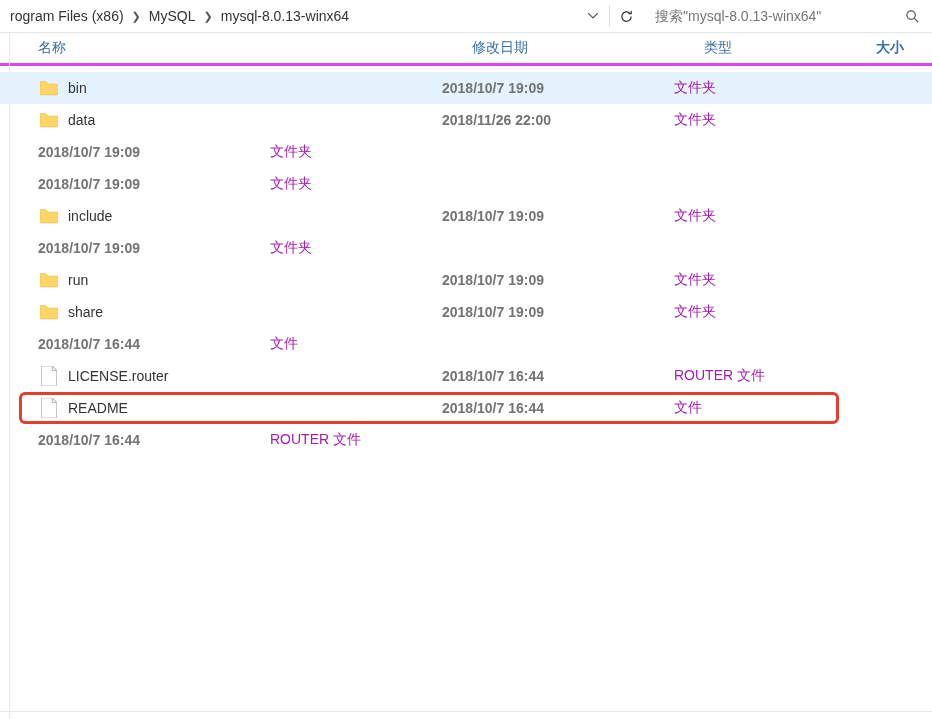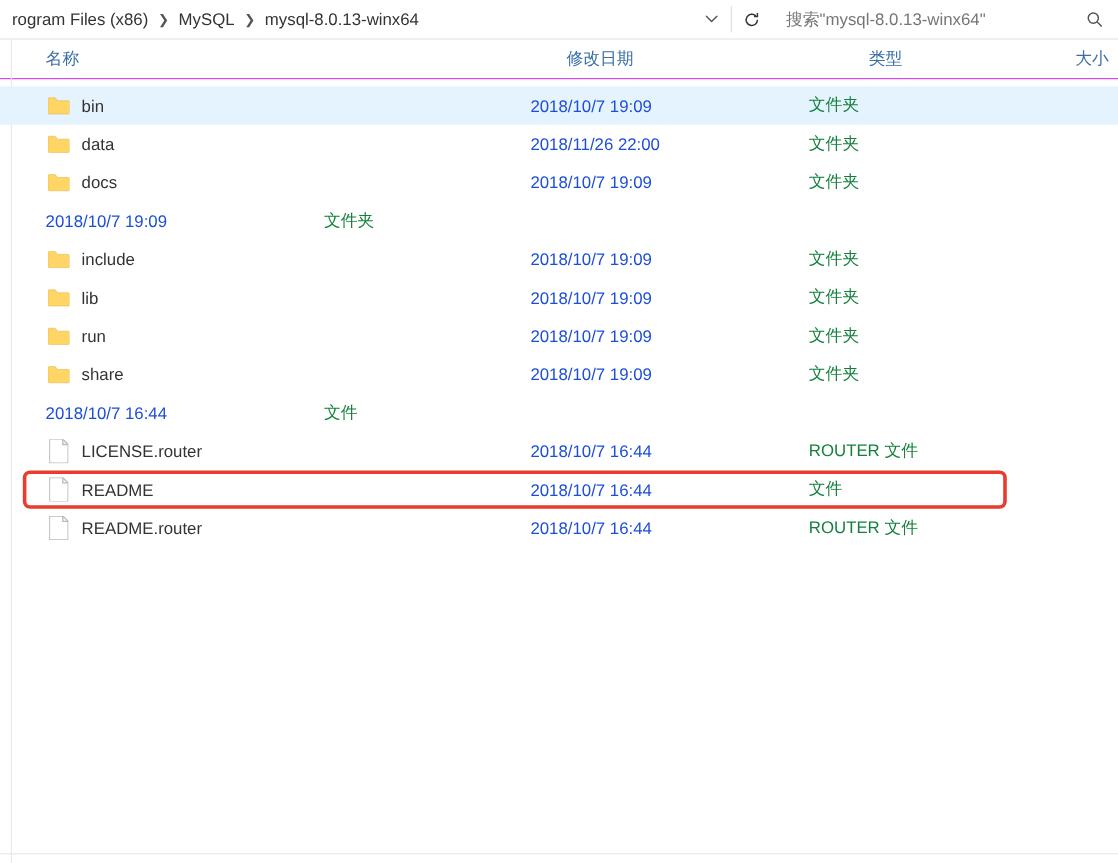--- a/index.html
+++ b/index.html
@@ -8,33 +8,33 @@
     .address-bar { height: 33px; border-bottom: 1px solid #e5e5e5; display: flex; align-items: center; background: #fff; }
     .breadcrumb { flex: 1; display: flex; align-items: center; padding: 0 8px; height: 100%; }
     .breadcrumb-item { color: #333; cursor: default; padding: 0 2px; }
     .breadcrumb-sep { padding: 0 6px; color: #555; font-size: 11px; }
     .addr-btn { width: 28px; height: 28px; display: flex; align-items: center; justify-content: center; cursor: default; color: #555; }
     .addr-divider { width: 1px; height: 22px; background: #e0e0e0; margin: 0 2px; }
     .search-box { width: 280px; height: 28px; margin: 0 4px 0 8px; display: flex; align-items: center; border: 1px solid transparent; padding: 0 6px; }
     .search-input { flex: 1; border: none; outline: none; font-size: 14px; color: #888; font-family: inherit; background: transparent; }
     .search-icon { width: 18px; color: #555; display: flex; align-items: center; justify-content: center; }
     
-    .column-headers { height: 33px; display: flex; align-items: center; border-bottom: 1px solid #d946ef; padding-left: 38px; color: #3a6ea5; }
+    .column-headers { height: 33px; display: flex; align-items: center; border-bottom: 3px solid #d946ef; padding-left: 38px; color: #3a6ea5; }
     .col-name { width: 434px; cursor: default; }
     .col-date { width: 232px; cursor: default; }
-    .col-type { width: 172px; cursor: default; margin-left: 20px; }
-    .col-size { cursor: default; }
+    .col-type { width: 172px; cursor: default; }
+    .col-size { cursor: default; font-weight: bold; }
     
     .file-list { padding-top: 6px; position: relative; }
     .file-row { height: 32px; display: flex; align-items: center; padding-left: 38px; position: relative; }
     .file-row.selected { background: #e5f3ff; }
     .file-icon { width: 22px; height: 22px; margin-right: 8px; flex-shrink: 0; display: flex; align-items: center; justify-content: center; }
     .cell-name { width: 404px; display: flex; align-items: center; }
-    .cell-date { width: 232px; color: #1d4ed8; }
-    .cell-type { width: 172px; color: #15803d; }
+    .cell-date { width: 232px; color: #737373; font-weight: bold; }
+    .cell-type { width: 172px; color: #a21caf; }
     
     .highlight-box { position: absolute; left: 19px; width: 820px; height: 32px; border: 3px solid #e73c2e; border-radius: 6px; pointer-events: none; top: 326px; }
     
     .folder-svg { width: 18px; height: 16px; }
     .file-svg { width: 16px; height: 20px; }
     
     .left-border { position: absolute; left: 0; top: 33px; bottom: 0; width: 10px; border-right: 1px solid #e8e8e8; }
     .bottom-border { position: absolute; left: 0; right: 0; bottom: 0; height: 8px; border-top: 1px solid #e8e8e8; }
   </style>
 </head>
@@ -99,56 +99,40 @@
           <svg class="folder-svg" viewBox="0 0 18 14">
             <path d="M0 2 L0 13 Q0 14 1 14 L17 14 Q18 14 18 13 L18 4 Q18 3 17 3 L8 3 L6.5 1 Q6 0.5 5.5 0.5 L1 0.5 Q0 0.5 0 2 Z" fill="#ffd666" stroke="#e0b84a" stroke-width="0.5"></path>
           </svg>
         </span>
         <span>data</span>
       </div>
       <div class="cell-date">2018/11/26 22:00</div>
       <div class="cell-type">文件夹</div>
     </div>
     <div class="file-row">
-      <div class="cell-name">
-        <span class="file-icon">
-          <svg class="folder-svg" viewBox="0 0 18 14">
-            <path d="M0 2 L0 13 Q0 14 1 14 L17 14 Q18 14 18 13 L18 4 Q18 3 17 3 L8 3 L6.5 1 Q6 0.5 5.5 0.5 L1 0.5 Q0 0.5 0 2 Z" fill="#ffd666" stroke="#e0b84a" stroke-width="0.5"></path>
-          </svg>
-        </span>
-        <span>docs</span>
-      </div>
       <div class="cell-date">2018/10/7 19:09</div>
       <div class="cell-type">文件夹</div>
     </div>
     <div class="file-row">
       <div class="cell-date">2018/10/7 19:09</div>
       <div class="cell-type">文件夹</div>
     </div>
     <div class="file-row">
       <div class="cell-name">
         <span class="file-icon">
           <svg class="folder-svg" viewBox="0 0 18 14">
             <path d="M0 2 L0 13 Q0 14 1 14 L17 14 Q18 14 18 13 L18 4 Q18 3 17 3 L8 3 L6.5 1 Q6 0.5 5.5 0.5 L1 0.5 Q0 0.5 0 2 Z" fill="#ffd666" stroke="#e0b84a" stroke-width="0.5"></path>
           </svg>
         </span>
         <span>include</span>
       </div>
       <div class="cell-date">2018/10/7 19:09</div>
       <div class="cell-type">文件夹</div>
     </div>
     <div class="file-row">
-      <div class="cell-name">
-        <span class="file-icon">
-          <svg class="folder-svg" viewBox="0 0 18 14">
-            <path d="M0 2 L0 13 Q0 14 1 14 L17 14 Q18 14 18 13 L18 4 Q18 3 17 3 L8 3 L6.5 1 Q6 0.5 5.5 0.5 L1 0.5 Q0 0.5 0 2 Z" fill="#ffd666" stroke="#e0b84a" stroke-width="0.5"></path>
-          </svg>
-        </span>
-        <span>lib</span>
-      </div>
       <div class="cell-date">2018/10/7 19:09</div>
       <div class="cell-type">文件夹</div>
     </div>
     <div class="file-row">
       <div class="cell-name">
         <span class="file-icon">
           <svg class="folder-svg" viewBox="0 0 18 14">
             <path d="M0 2 L0 13 Q0 14 1 14 L17 14 Q18 14 18 13 L18 4 Q18 3 17 3 L8 3 L6.5 1 Q6 0.5 5.5 0.5 L1 0.5 Q0 0.5 0 2 Z" fill="#ffd666" stroke="#e0b84a" stroke-width="0.5"></path>
           </svg>
         </span>
@@ -193,27 +177,18 @@
             <path d="M1 0 L10 0 L14 4 L14 17 Q14 18 13 18 L1 18 Q0 18 0 17 L0 1 Q0 0 1 0 Z" fill="#fff" stroke="#bbb" stroke-width="1"></path>
             <path d="M10 0 L10 4 L14 4" fill="none" stroke="#bbb" stroke-width="1"></path>
           </svg>
         </span>
         <span>README</span>
       </div>
       <div class="cell-date">2018/10/7 16:44</div>
       <div class="cell-type">文件</div>
     </div>
     <div class="file-row">
-      <div class="cell-name">
-        <span class="file-icon">
-          <svg class="file-svg" viewBox="0 0 14 18">
-            <path d="M1 0 L10 0 L14 4 L14 17 Q14 18 13 18 L1 18 Q0 18 0 17 L0 1 Q0 0 1 0 Z" fill="#fff" stroke="#bbb" stroke-width="1"></path>
-            <path d="M10 0 L10 4 L14 4" fill="none" stroke="#bbb" stroke-width="1"></path>
-          </svg>
-        </span>
-        <span>README.router</span>
-      </div>
       <div class="cell-date">2018/10/7 16:44</div>
       <div class="cell-type">ROUTER 文件</div>
     </div>
   </div>
 
 <div class="bottom-border"></div>
 
 </body></html>

